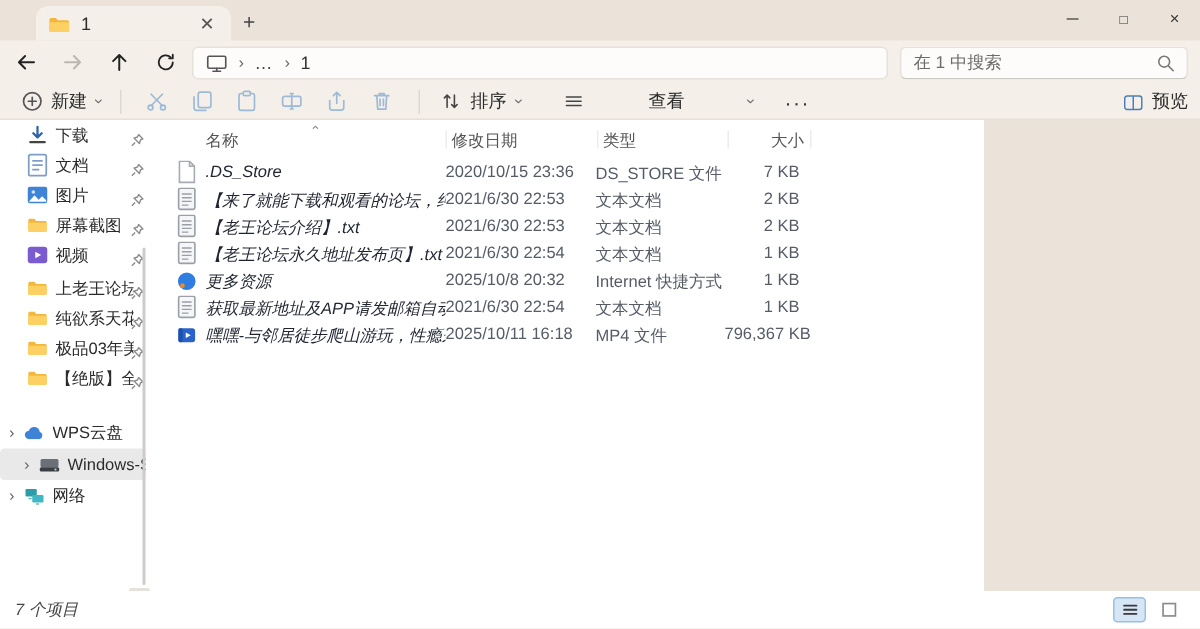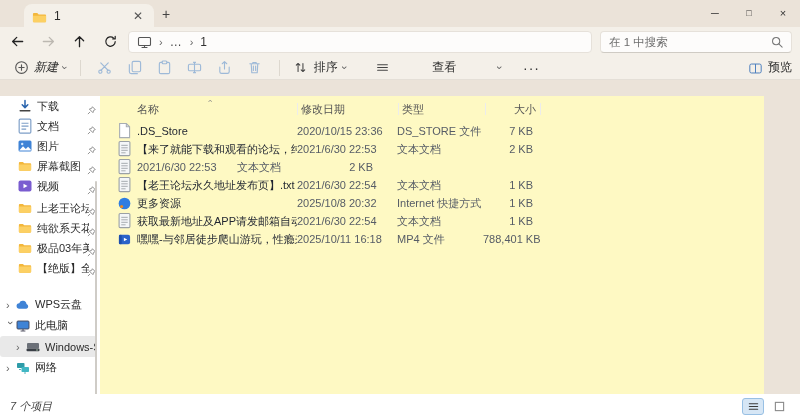--- a/index.html
+++ b/index.html
@@ -46,21 +46,21 @@
   .tbicon svg { width:15px; height:15px; }
   .tbicon.small svg { width:13px; height:13px; }
   .chev { display:inline-block; font-size:11px; color:#666; transform:rotate(90deg); line-height:1; }
   .tbsep { width:1px; height:16px; background:#ddd8cf; margin:0 6px; }
   .tb-disabled-group { display:flex; align-items:center; gap:14px; padding:0 10px; }
   .tbmore { font-size:14px; color:#333; letter-spacing:1px; padding:0 14px; }
   .tbpreview { position:absolute; right:8px; display:flex; align-items:flex-end; gap:5px;
                font-size:12px; color:#2b2b2b; }
 
   
-  .main { position:absolute; left:0; top:96px; width:764px; height:314px; background:#fef9c3; }
+  .main { position:absolute; left:0; top:80px; width:656px; height:314px; background:#ffffff; }
 
   
   .sidebar { position:absolute; left:0; top:0; width:100px; height:314px; background:#fff; overflow:hidden; }
   .side-item { position:relative; height:20px; display:flex; align-items:center; padding-left:18px; }
   .side-item .sicon { width:14px; height:13px; flex:none; margin-right:5px; display:flex; align-items:center; }
   .side-item .slabel { font-size:11px; color:#2b2b2b; white-space:nowrap; overflow:hidden; width:52px; }
   .side-item .pin { position:absolute; right:4px; top:5px; width:9px; height:9px; }
   .tree { margin-top:16px; }
   .tree-item { position:relative; height:21px; display:flex; align-items:center; padding-left:6px; }
   .tree-item .expander { width:10px; font-size:11px; color:#666; flex:none; }
@@ -78,21 +78,21 @@
   .lheader .hname { width:160px; }
   .lheader .hdate { width:100px; }
   .lheader .htype { width:86px; }
   .lheader .hsize { width:50px; text-align:right; }
   .hsep { width:1px; height:12px; background:#ececec; }
   .sortind { position:absolute; left:108px; top:-4px; font-size:9px; color:#888;
              transform:rotate(-90deg); }
   .rows { margin-top:4px; }
   .frow { display:flex; align-items:center; height:18px; padding-left:18px; font-size:11px; }
   .frow .ficon { width:13px; height:14px; flex:none; margin-right:6px; display:flex; align-items:center; }
-  .frow .fname { width:160px; color:#1f2430; white-space:nowrap; overflow:hidden; }
+  .frow .fname { width:160px; color:#1f2430; white-space:nowrap; overflow:hidden;font-style:italic; }
   .frow .fdate { width:100px; color:#565c66; }
   .frow .ftype { width:86px; color:#565c66; white-space:nowrap; overflow:hidden; }
   .frow .fsize { width:50px; color:#565c66; text-align:right; white-space:nowrap; }
 
   
   .statusbar { position:absolute; left:0; top:394px; width:800px; height:25px; background:#fff;
                display:flex; align-items:center; }
   .statusbar .count { font-size:11px; color:#444; margin-left:10px;font-style:italic; }
   .viewtoggles { position:absolute; right:10px; top:4px; display:flex; gap:4px; }
   .vt { width:22px; height:17px; display:flex; align-items:center; justify-content:center; border-radius:3px; }
@@ -162,21 +162,21 @@
       <span style="display:flex;">
         <svg viewBox="0 0 14 14" fill="none" stroke="#777" stroke-width="1.2" stroke-linecap="round">
             <circle cx="6" cy="6" r="4.2"></circle>
             <path d="M9.4 9.4 13 13"></path>
           </svg>
       </span>
     </div>
   </div>
 
   <div class="toolbar">
-    <div class="tbbtn" style="margin-left:6px;font-style:italic;">
+    <div class="tbbtn" style="margin-left:6px;">
       <span class="tbicon">
         <svg viewBox="0 0 16 16" fill="none" stroke="#555" stroke-width="1.2" stroke-linecap="round">
             <circle cx="8" cy="8" r="6.2"></circle>
             <path d="M8 5.2v5.6M5.2 8h5.6"></path>
           </svg>
       </span>
       <span>新建</span>
       <span class="chev">›</span>
     </div>
     <div class="tbsep"></div>
@@ -379,30 +379,20 @@
 
       <div class="tree">
         <div class="tree-item">
           <span class="expander">›</span>
           <span class="sicon">
             <svg viewBox="0 0 16 11">
                 <path d="M4 10a3.2 3.2 0 0 1-.3-6.4A4.3 4.3 0 0 1 12 4.6 2.8 2.8 0 0 1 11.8 10z" fill="#3f83d6"></path>
               </svg>
           </span>
           <span class="slabel">WPS云盘</span>
-        </div>
-        <div class="tree-item">
-          <span class="expander" style="transform:rotate(90deg);display:inline-block;">›</span>
-          <span class="sicon">
-            <svg viewBox="0 0 14 12">
-                <rect x="1" y="1" width="12" height="8" rx="1" fill="#3f83d6" stroke="#445" stroke-width="0.9"></rect>
-                <path d="M4.6 11h4.8M7 9v2" stroke="#445" stroke-width="0.9"></path>
-              </svg>
-          </span>
-          <span class="slabel">此电脑</span>
         </div>
         <div class="tree-item nested selected">
           <span class="expander">›</span>
           <span class="sicon">
             <svg viewBox="0 0 14 10">
                 <rect x="1" y="1" width="12" height="5.5" rx="1" fill="#6b7078"></rect>
                 <rect x="0.5" y="6.5" width="13" height="2.8" rx="1" fill="#3a3f46"></rect>
                 <circle cx="11" cy="8" r="0.7" fill="#bfe3c0"></circle>
               </svg>
           </span>
@@ -466,20 +456,21 @@
           <span class="fsize">2 KB</span>
         </div>
 
         <div class="frow">
           <span class="ficon">
             <svg viewBox="0 0 12 14">
                 <rect x="1" y="0.5" width="10" height="13" rx="1" fill="#f4f6f8" stroke="#9aa0a6"></rect>
                 <path d="M3 4h6M3 6.3h6M3 8.6h6M3 10.9h4" stroke="#9aa0a6" stroke-width="0.8"></path>
               </svg>
           </span>
+          <span class="fname">【老王论坛介绍】.txt</span>
           <span class="fdate">2021/6/30 22:53</span>
           <span class="ftype">文本文档</span>
           <span class="fsize">2 KB</span>
         </div>
 
         <div class="frow">
           <span class="ficon">
             <svg viewBox="0 0 12 14">
                 <rect x="1" y="0.5" width="10" height="13" rx="1" fill="#f4f6f8" stroke="#9aa0a6"></rect>
                 <path d="M3 4h6M3 6.3h6M3 8.6h6M3 10.9h4" stroke="#9aa0a6" stroke-width="0.8"></path>
@@ -522,21 +513,21 @@
           <span class="ficon">
             <svg viewBox="0 0 14 14">
                 <rect x="1" y="2" width="12" height="10" rx="2" fill="#2b63c9"></rect>
                 <rect x="1" y="2" width="3" height="10" rx="1" fill="#1d4fae"></rect>
                 <path d="M6.3 5.1l3.6 1.9-3.6 1.9z" fill="#fff"></path>
               </svg>
           </span>
           <span class="fname">嘿嘿-与邻居徒步爬山游玩，性瘾来了，找了一...</span>
           <span class="fdate">2025/10/11 16:18</span>
           <span class="ftype">MP4 文件</span>
-          <span class="fsize">788,401 KB</span>
+          <span class="fsize">796,367 KB</span>
         </div>
 
       </div>
     </div>
   </div>
 
   <div class="statusbar">
     <span class="count">7 个项目</span>
     <div class="viewtoggles">
       <div class="vt active">

